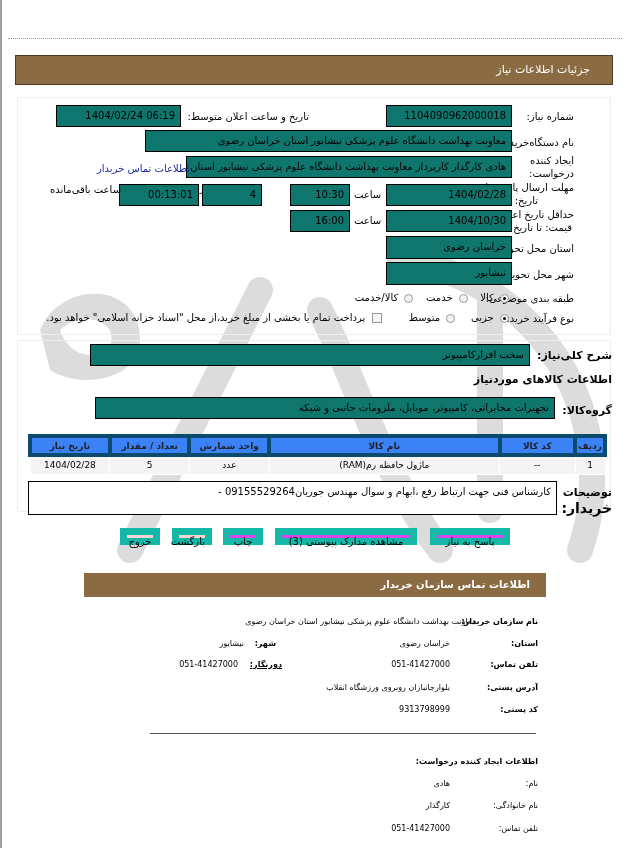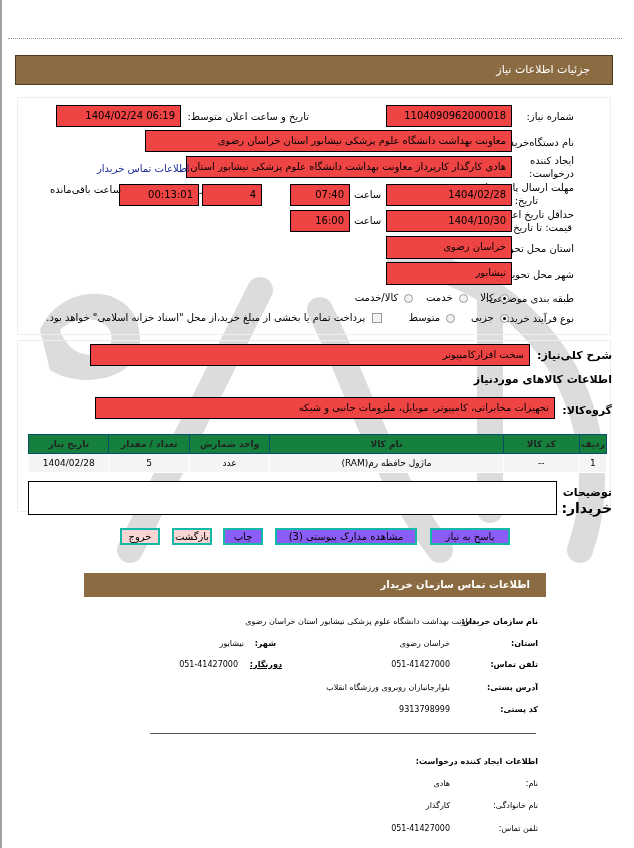--- a/index.html
+++ b/index.html
@@ -12,33 +12,33 @@
   .frame-left { position: absolute; left: 0; top: 0; width: 2px; height: 848px; background: #a0a0a0; }
   .top-sep { position: absolute; left: 8px; right: 12px; top: 38px; border-top: 1px dotted #9a9a9a; }
   .watermark { position: absolute; left: 20px; top: 250px; width: 600px; height: 320px; pointer-events: none; }
   .header-bar {
     position: absolute; left: 15px; width: 598px; top: 55px; height: 30px;
     background: #8b6c42; border: 1px solid #4a3a22; color: #fff;
     padding-right: 22px; line-height: 28px; font-size: 11px;
   }
   .panel { position: absolute; left: 17px; width: 594px; border: 1px solid #eeeeee; background: transparent; }
   .abs { position: absolute; white-space: nowrap; }
-  .box { position: absolute; border: 1px solid #000; background: #ef4444; height: 22px; line-height: 20px; padding: 0 5px; white-space: nowrap; overflow: hidden; font-size: 10px; }
+  .box { position: absolute; border: 1px solid #000; background: #0f766e; height: 22px; line-height: 20px; padding: 0 5px; white-space: nowrap; overflow: hidden; font-size: 10px; }
   .box.ltr { direction: ltr; text-align: right; }
   .label { position: absolute; white-space: nowrap; font-size: 10px; }
   .link { color: #1a2a9a; }
   .radio { display: inline-block; width: 9px; height: 9px; border-radius: 50%; border: 1px solid #999; background: #f2f2f2; vertical-align: middle; margin: 0 3px; position: relative; }
   .radio.on::after { content: ""; position: absolute; left: 2px; top: 2px; width: 3px; height: 3px; border-radius: 50%; background: #000; }
   .check { display: inline-block; width: 10px; height: 10px; border: 1px solid #999; background: #f4f4f4; vertical-align: middle; margin: 0 4px; }
   .bold { font-weight: bold; }
   table.items { position: absolute; left: 28px; top: 434px; width: 579px; border-collapse: collapse; font-size: 9px; }
-  table.items th { background: #15803d; color: #222; font-weight: bold; height: 19px; border: 1px solid #0c4a6e; }
+  table.items th { background: #3b82f6; color: #222; font-weight: bold; height: 19px; border: 4px solid #0c4a6e; }
   table.items td { background: #f4f4f4; height: 19px; text-align: center; border: 1px solid #fff; }
-  .btn { position: absolute; height: 17px; border: 2px solid #14b8a6; font-size: 10px; line-height: 14px; text-align: center; top: 528px; cursor: pointer; }
-  .btn.green { background: #8b5cf6; }
+  .btn { position: absolute; height: 17px; border: 7px solid #14b8a6; font-size: 10px; line-height: 14px; text-align: center; top: 528px; cursor: pointer; }
+  .btn.green { background: #d946ef; }
   .btn.red { background: #f9d5d5; }
   .header-bar2 {
     position: absolute; left: 84px; width: 462px; top: 573px; height: 24px;
     background: #8b6c42; color: #fff; padding-right: 16px; line-height: 24px; font-size: 10px; font-weight: bold;
   }
   .small { font-size: 8px; }
   .hr2 { position: absolute; left: 150px; width: 386px; top: 733px; border-top: 1px solid #555; }
 </style>
 </head>
 <body>
@@ -73,21 +73,21 @@
 
 <span class="label" style="right:60px;top:155px;">ایجاد کننده</span>
 <span class="label" style="right:60px;top:168px;">درخواست:</span>
 <div class="box" style="left:186px;top:156px;width:326px;">هادی کارگذار کارپرداز معاونت بهداشت دانشگاه علوم پزشکی نیشابور استان</div>
 <span class="label link" style="left:97px;top:163px;">اطلاعات تماس خریدار</span>
 
 <span class="label" style="right:60px;top:182px;">مهلت ارسال پاسخ: تا</span>
 <span class="label" style="right:96px;top:195px;">تاریخ:</span>
 <div class="box ltr" style="left:386px;top:184px;width:126px;">1404/02/28</div>
 <span class="label" style="left:354px;top:189px;">ساعت</span>
-<div class="box ltr" style="left:290px;top:184px;width:60px;">07:40</div>
+<div class="box ltr" style="left:290px;top:184px;width:60px;">10:30</div>
 <span class="label" style="left:190px;top:183px;">روز</span>
 <div class="box ltr" style="left:202px;top:184px;width:60px;">4</div>
 <div class="box ltr" style="left:119px;top:184px;width:80px;padding-left:28px;">00:13:01</div>
 <span class="label" style="left:50px;top:184px;">ساعت باقی‌مانده</span>
 
 <span class="label" style="right:60px;top:209px;">حداقل تاریخ اعتبار</span>
 <span class="label" style="right:62px;top:222px;">قیمت: تا تاریخ:</span>
 <div class="box ltr" style="left:386px;top:210px;width:126px;">1404/10/30</div>
 <span class="label" style="left:354px;top:215px;">ساعت</span>
 <div class="box ltr" style="left:290px;top:210px;width:60px;">16:00</div>
@@ -146,20 +146,21 @@
       <td>عدد</td>
       <td>5</td>
       <td>1404/02/28</td>
     </tr>
   </tbody>
 </table>
 
 <span class="label bold" style="right:22px;top:486px;font-size:11px;">توضیحات</span>
 <span class="label bold" style="right:22px;top:500px;font-size:14px;">خریدار:</span>
 <div class="abs" style="left:28px;top:481px;width:529px;height:34px;border:1px solid #000;background:#fff;padding:3px 5px;line-height:13px;white-space:normal;">
+  <div style="white-space:nowrap;">کارشناس فنی جهت ارتباط رفع ،ابهام و سوال مهندس جوریان09155529264 -</div>
 </div>
 
 <div class="btn green" style="left:430px;width:80px;">پاسخ به نیاز</div>
 <div class="btn green" style="left:275px;width:142px;">مشاهده مدارک پیوستی (3)</div>
 <div class="btn green" style="left:223px;width:40px;">چاپ</div>
 <div class="btn red" style="left:172px;width:40px;">بازگشت</div>
 <div class="btn red" style="left:120px;width:40px;">خروج</div>
 
 <div class="header-bar2">
   <span>اطلاعات تماس سازمان خریدار</span>

